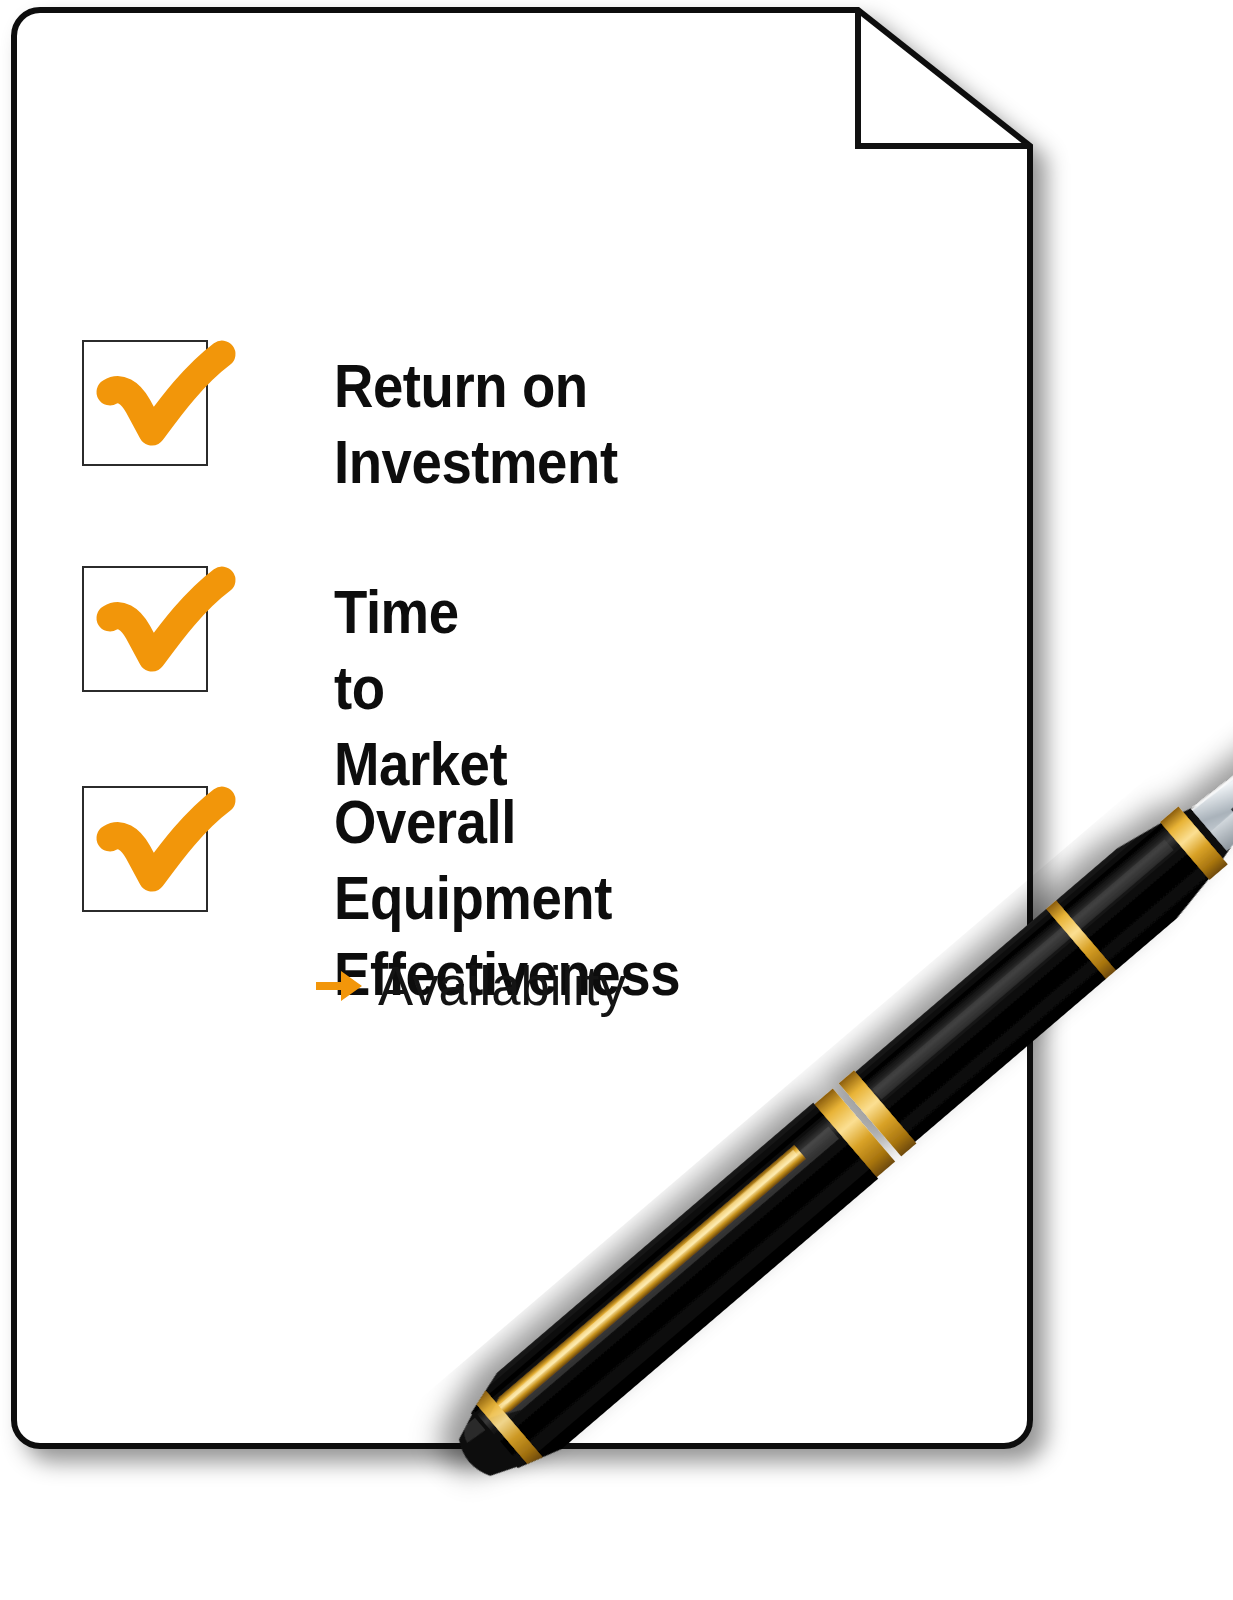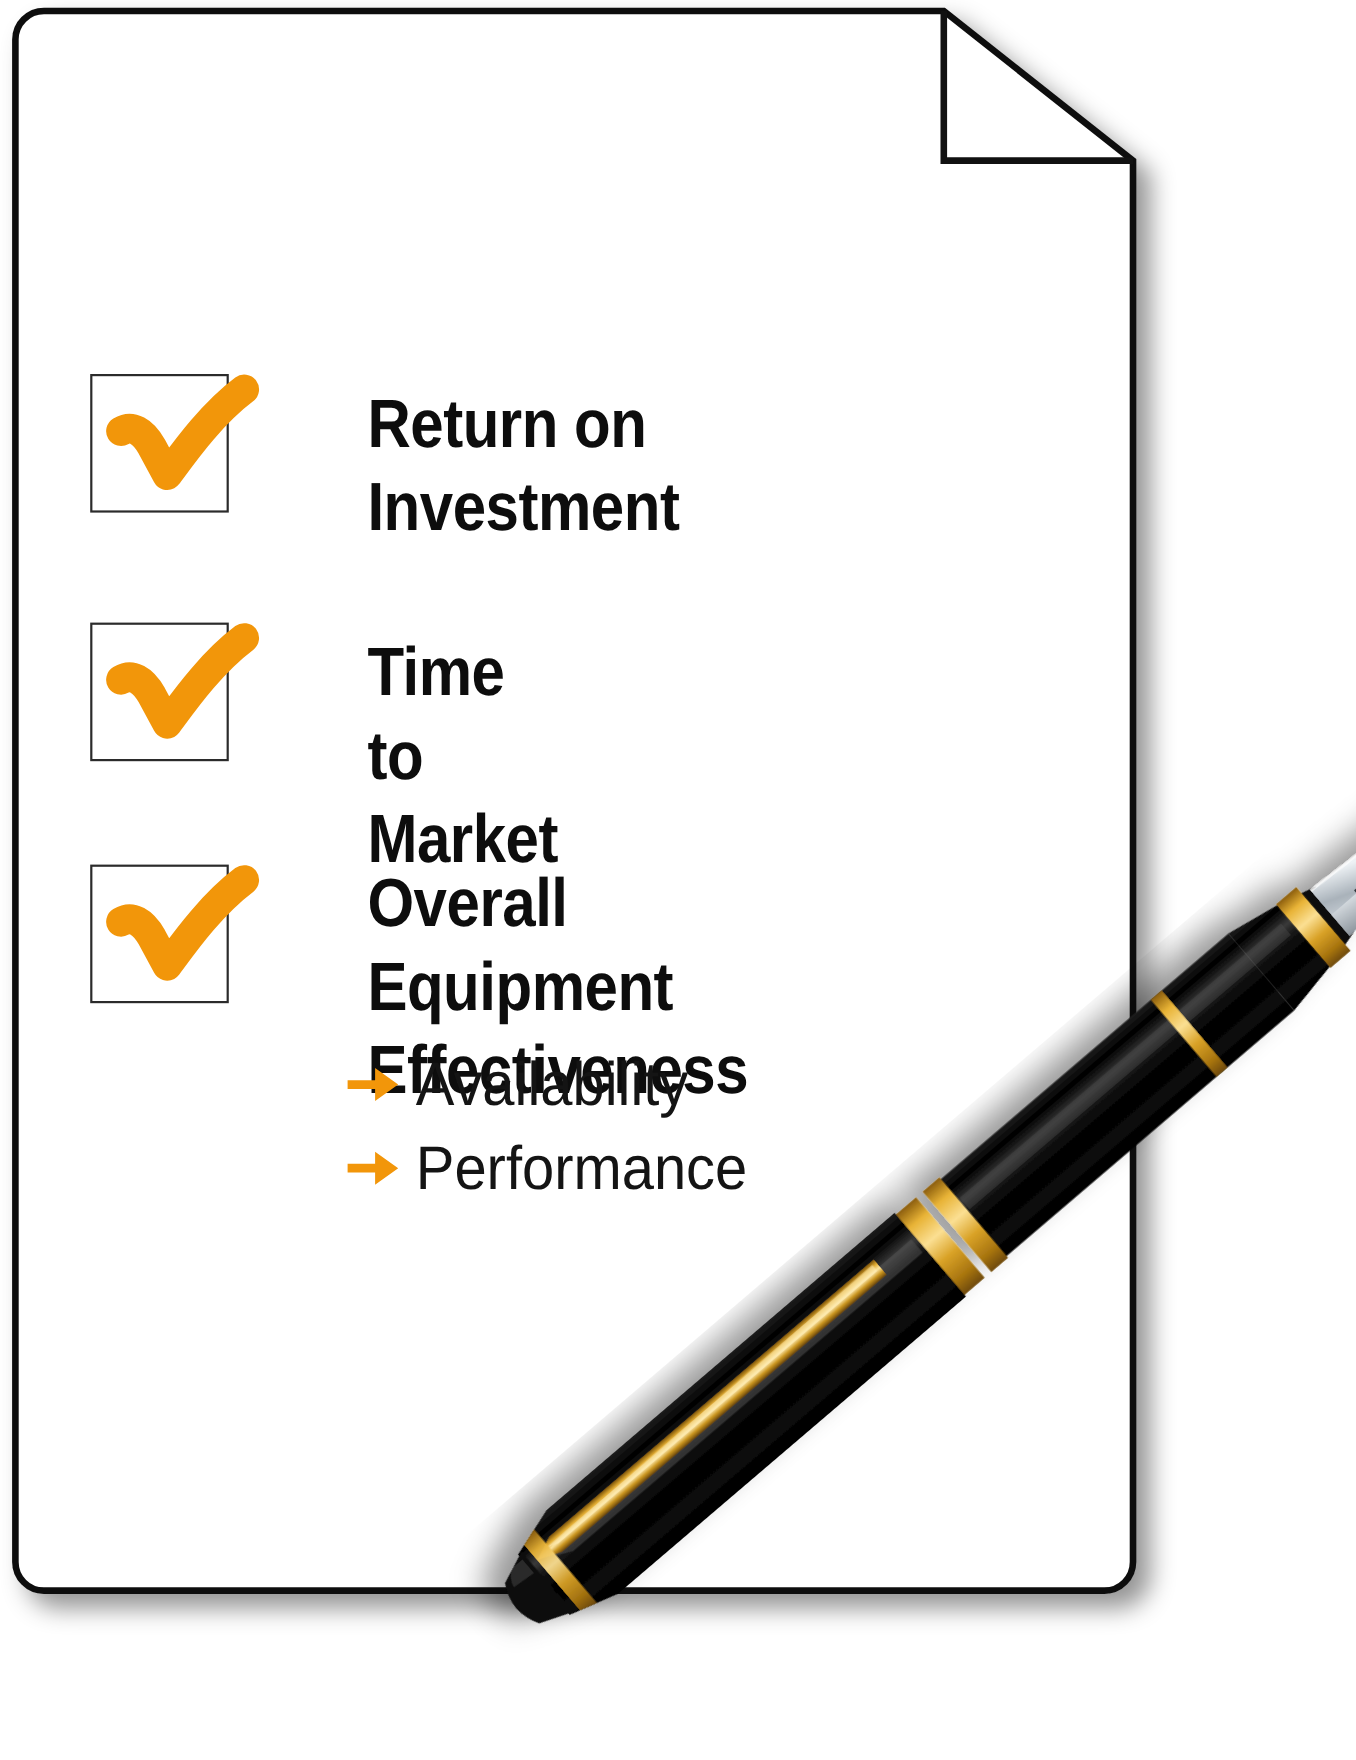--- a/index.html
+++ b/index.html
@@ -204,26 +204,20 @@
       <div class="sub-list">
 
         <div class="sub-item">
           <svg class="sub-arrow" viewBox="0 0 50 40">
             <path d="M 2 16 L 27 16 L 27 5 L 48 20 L 27 35 L 27 24 L 2 24 Z" fill="#F2960A"></path>
           </svg>
           <span class="sub-label">Availability</span>
         </div>
 
 
-        <div class="sub-item">
-          <svg class="sub-arrow" viewBox="0 0 50 40">
-            <path d="M 2 16 L 27 16 L 27 5 L 48 20 L 27 35 L 27 24 L 2 24 Z" fill="#F2960A"></path>
-          </svg>
-          <span class="sub-label">Performance</span>
-        </div>
 
       </div>
     </div>
   </div>
 
   <div class="pen-layer">
     <svg width="1233" height="1600" viewBox="0 0 1233 1600">
       <defs>
 
         <linearGradient id="barrelGrad" x1="0" y1="0" x2="1" y2="0">

